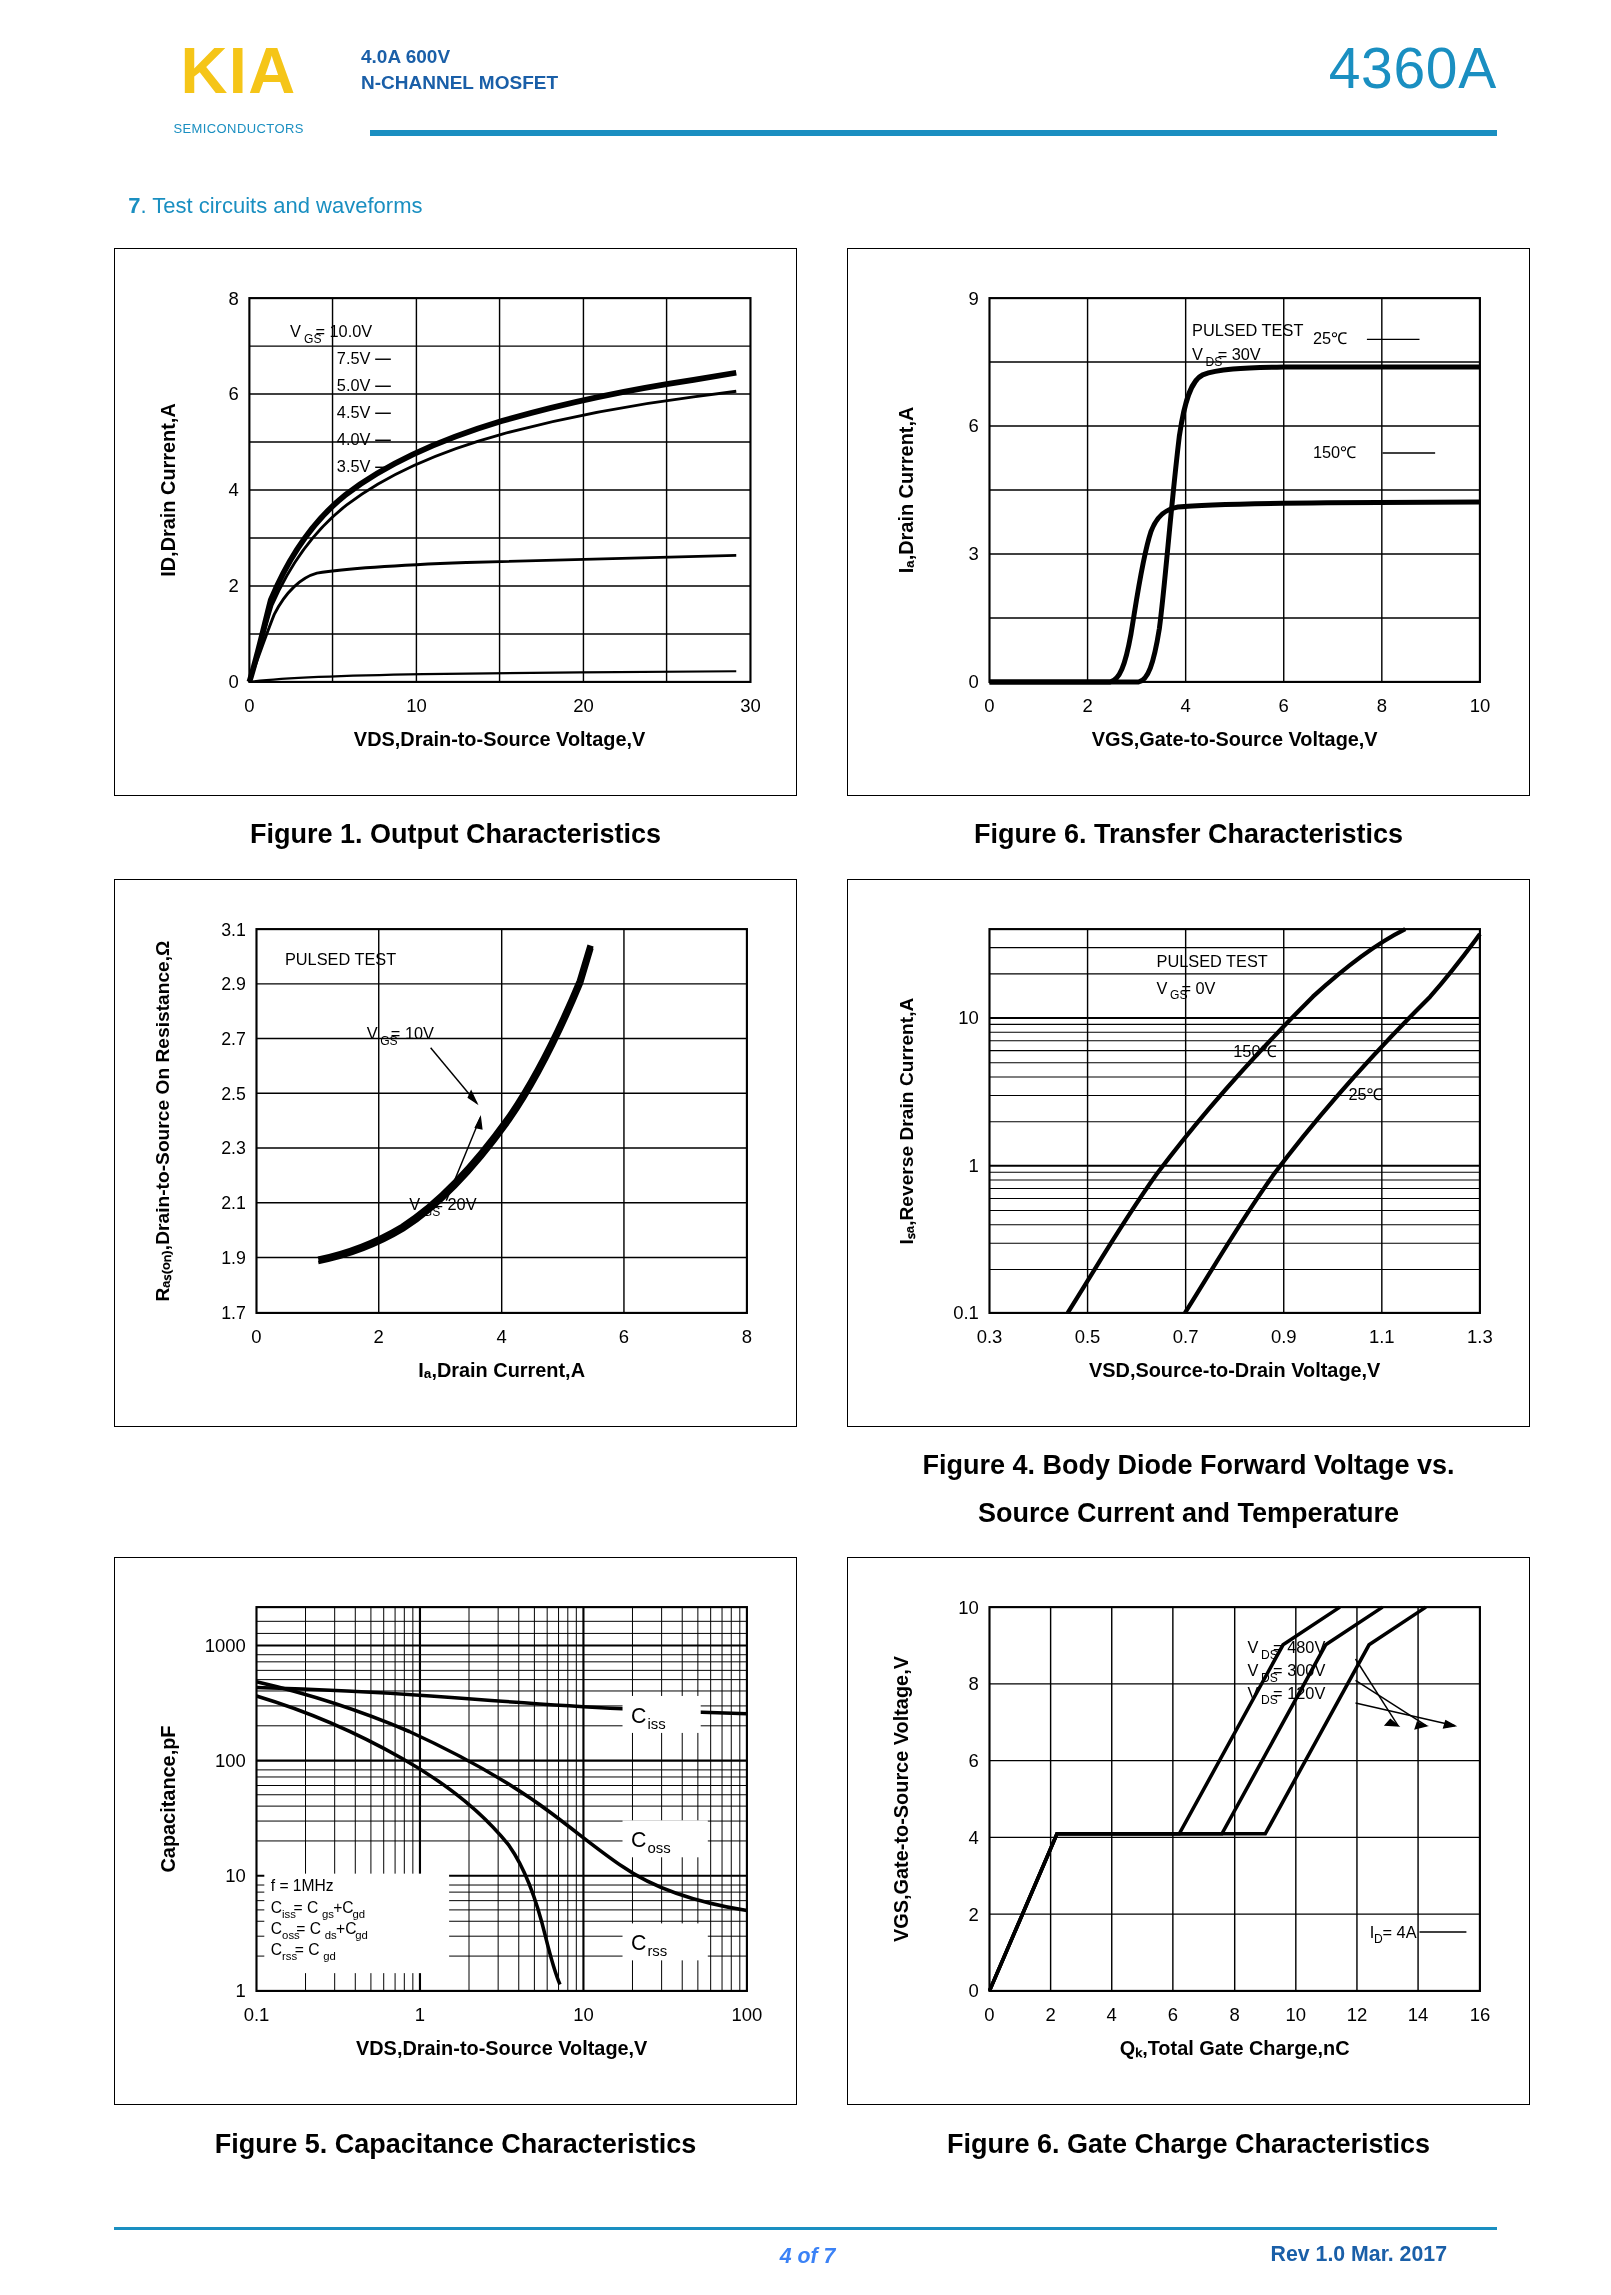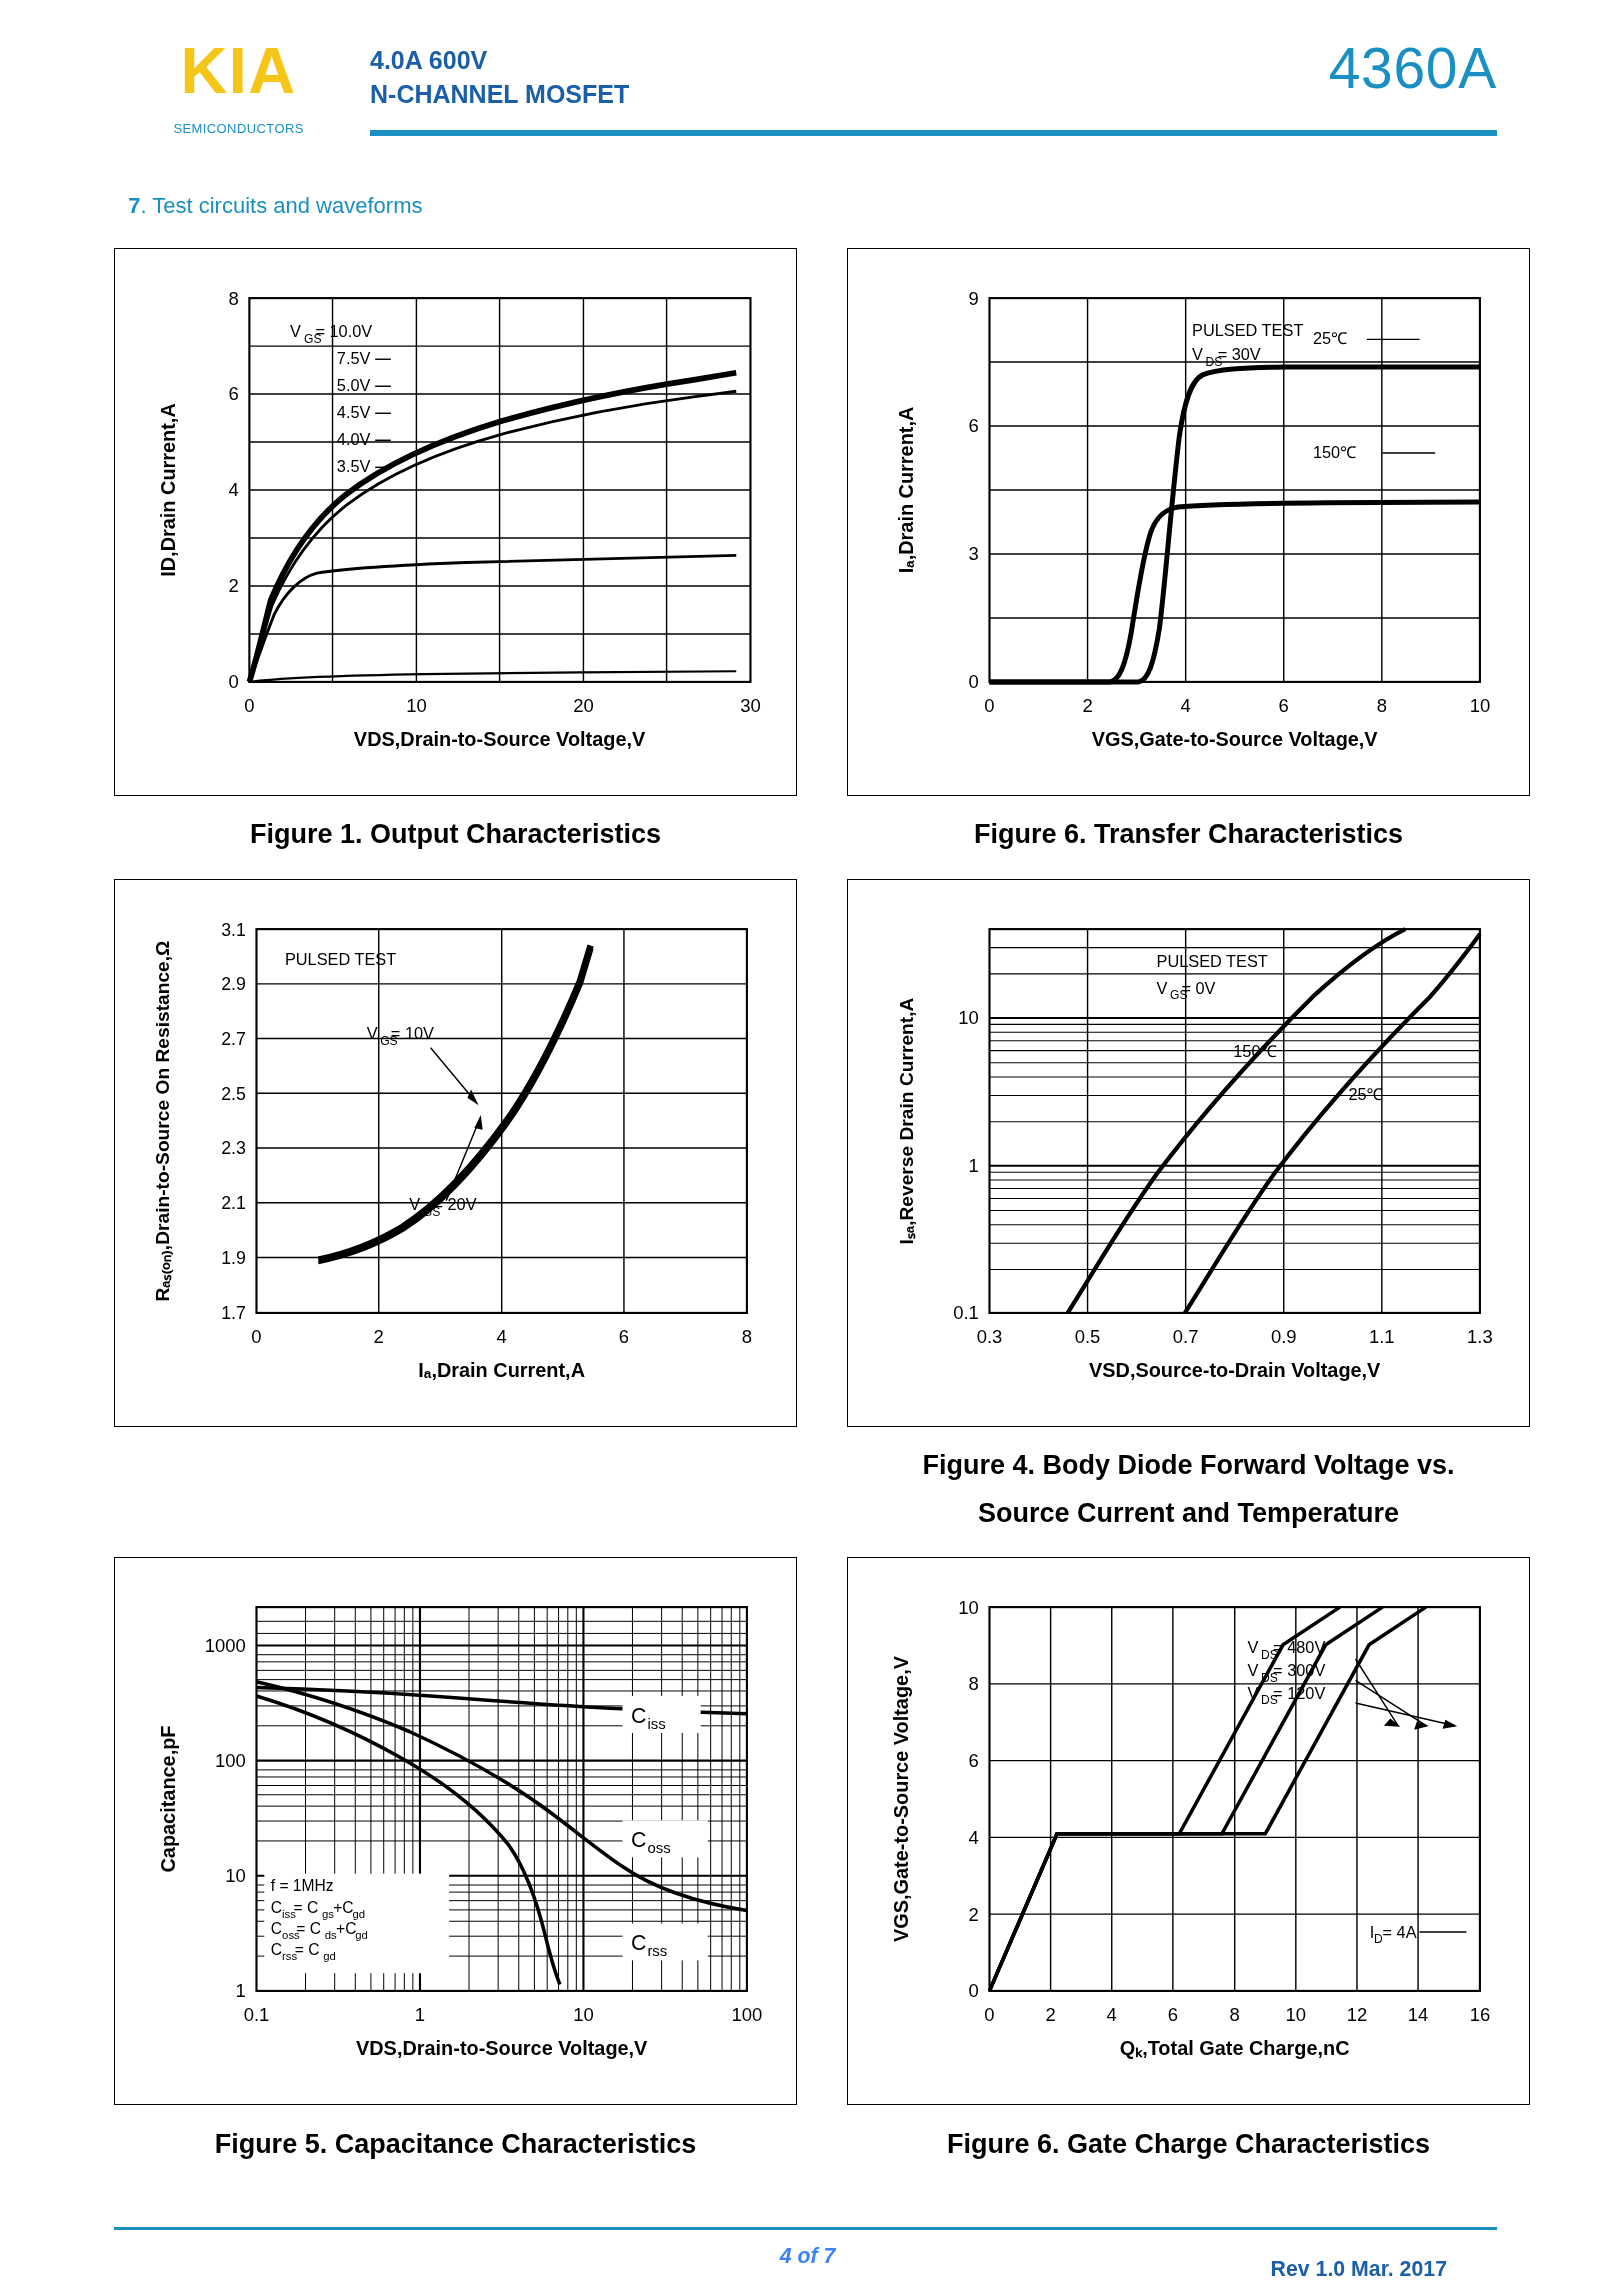--- a/index.html
+++ b/index.html
@@ -12,42 +12,42 @@
     color: #000;
     position: relative;
   }
   .page { position:relative; width:1611px; height:2295px; padding: 8px 114px; }
 
   
   .header { position:relative; height: 164px; }
   .logo-block { position:absolute; left: 7.1px; top: 30px; width: 235px; text-align:center; }
   .logo-main { font-size: 65px; font-weight: bold; color:#f5c518; letter-spacing: 1.4px; line-height:1; font-family:"Liberation Sans", sans-serif; }
   .logo-sub { font-size: 13px; color:#1a8fc1; letter-spacing:0.4px; margin-top: 18px; }
-  .header-title { position:absolute; left: 256px; top: 36px; color:#1a5fa8; font-weight:bold; font-size:25px; line-height:1.35; }
+  .header-title { position:absolute; left: 247px; top: 36px; color:#1a5fa8; font-weight:bold; font-size:19px; line-height:1.35; }
   .header-part { position:absolute; right: 0px; top: 27px; color:#1a8fc1; font-size: 57px; font-weight: normal; letter-spacing:0.7px; }
   .header-rule { position:absolute; left: 256px; right: 0px; top: 122px; height: 6.4px; background:#1a8fc1; }
 
   
   .section-title { margin: 21.3px 0 0 14.2px; font-size: 22px; color:#1a8fc1; }
   .section-title .num { color:#1a8fc1; font-weight:bold; }
 
   
   .grid { margin-top: 28.4px; display:grid; grid-template-columns: 1fr 1fr; column-gap: 50px; row-gap: 0px; }
   .fig-cell { }
   .fig-box { border:1.4px solid #000; background:#fff; padding: 10px; }
   .fig-caption { text-align:center; font-weight:bold; font-size: 27px; margin: 18.5px 0 24px 0; line-height:1.5; }
   .fig-caption .l2 { display:block; }
 
   svg { display:block; }
   .axlabel { font-family:"Liberation Sans", sans-serif; font-weight:bold; }
 
   
   .footer-rule { position:absolute; left:114px; right:114px; bottom: 65px; height:2.8px; background:#1a8fc1; }
   .footer-page { position:absolute; left:4px; right:0; bottom: 25.6px; text-align:center; color:#3b82f6; font-weight:bold; font-size:21.3px;font-style:italic; }
-  .footer-rev { position:absolute; right:164px; bottom: 13px; color:#1a5fa8; font-weight:bold; font-size:21.3px; }
+  .footer-rev { position:absolute; right:164px; bottom: 28px; color:#1a5fa8; font-weight:bold; font-size:21.3px; }
 </style>
 </head>
 <body>
 
 <div class="page">
 
   <div class="header">
     <div class="logo-block">
       <div class="logo-main">KIA</div>
       <div class="logo-sub">SEMICONDUCTORS</div>

